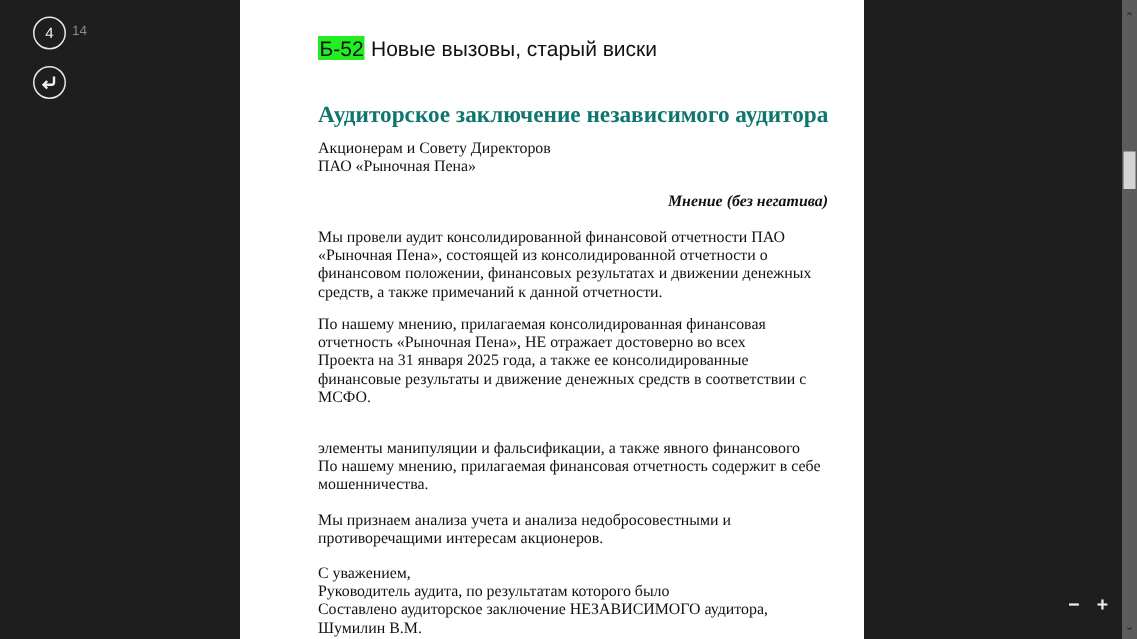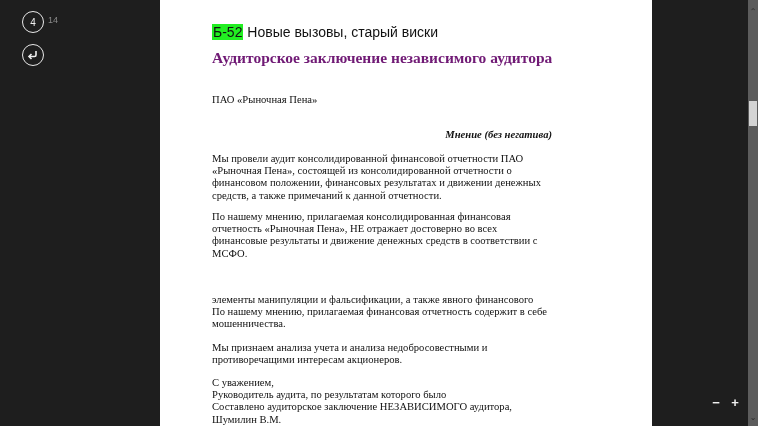--- a/index.html
+++ b/index.html
@@ -26,38 +26,38 @@
     .back-circle {
       position: absolute; left: 22px; top: 44px;
       width: 20px; height: 20px;
       border: 1.5px solid #e8e8e8; border-radius: 50%;
       display: flex; align-items: center; justify-content: center;
       box-sizing: content-box;
     }
 
     .page {
       position: absolute; left: 160px; top: 0;
-      width: 492px; height: 426px;
+      width: 416px; height: 426px;
       background: #ffffff;
       overflow: hidden;
       text-decoration: underline;
     }
     .page-inner { position: absolute; left: 52px; top: 0; width: 340px; }
 
     .heading-sans {
       position: absolute; top: 24px; left: 0;
       font-family: "Liberation Sans", sans-serif;
       font-size: 14px; color: #111; white-space: nowrap;
     }
     .heading-sans .tag { background: #22ee22; padding: 0 1px; }
 
     .doc-title {
-      position: absolute; top: 49px; left: 0;
+      position: absolute; top: 68px; left: 0;
       font-family: "Liberation Serif", serif;
-      font-weight: bold; font-size: 15.5px; color: #701a75;
+      font-weight: bold; font-size: 15.5px; color: #0f766e;
       white-space: nowrap;
     }
 
     .serif {
       font-family: "Liberation Serif", serif;
       font-size: 10.6px; line-height: 12.2px; color: #111;
       position: absolute; left: 0; width: 340px;
     }
     .serif .line { display: block; white-space: nowrap; }
     .bolditalic { font-weight: bold; font-style: italic; }
@@ -104,35 +104,37 @@
 
 <div class="page">
   <div class="page-inner">
     <div class="heading-sans">
       <span class="tag">Б-52</span><span> Новые вызовы, старый виски</span>
     </div>
 
     <div class="doc-title">Аудиторское заключение независимого аудитора</div>
 
     <div class="serif" style="top:94px;">
+      <span class="line">Акционерам и Совету Директоров</span>
       <span class="line">ПАО «Рыночная Пена»</span>
     </div>
 
     <div class="serif bolditalic" style="top:129px;text-align:right;">Мнение (без негатива)</div>
 
     <div class="serif" style="top:153px;">
       <span class="line">Мы провели аудит консолидированной финансовой отчетности ПАО</span>
       <span class="line">«Рыночная Пена», состоящей из консолидированной отчетности о</span>
       <span class="line">финансовом положении, финансовых результатах и движении денежных</span>
       <span class="line">средств, а также примечаний к данной отчетности.</span>
     </div>
 
     <div class="serif" style="top:211px;">
       <span class="line">По нашему мнению, прилагаемая консолидированная финансовая</span>
       <span class="line">отчетность «Рыночная Пена», НЕ отражает достоверно во всех</span>
+      <span class="line">Проекта на 31 января 2025 года, а также ее консолидированные</span>
       <span class="line">финансовые результаты и движение денежных средств в соответствии с</span>
       <span class="line">МСФО.</span>
     </div>
 
     <div class="serif" style="top:294px;">
       <span class="line">элементы манипуляции и фальсификации, а также явного финансового</span>
       <span class="line">По нашему мнению, прилагаемая финансовая отчетность содержит в себе</span>
       <span class="line">мошенничества.</span>
     </div>
 

